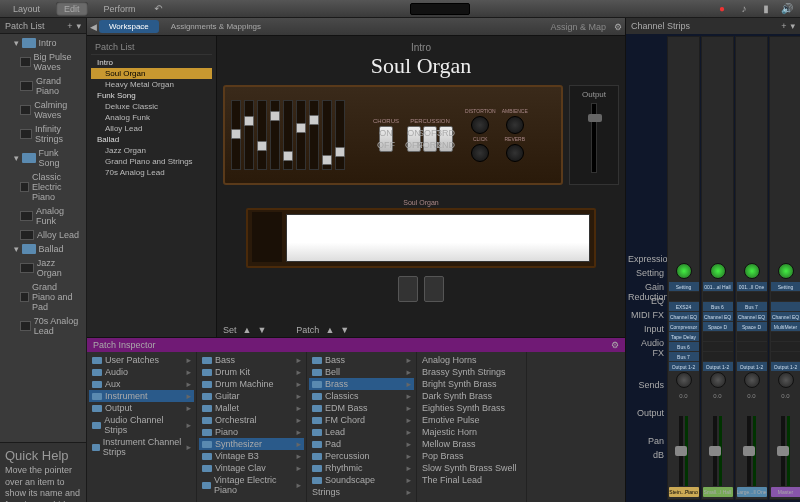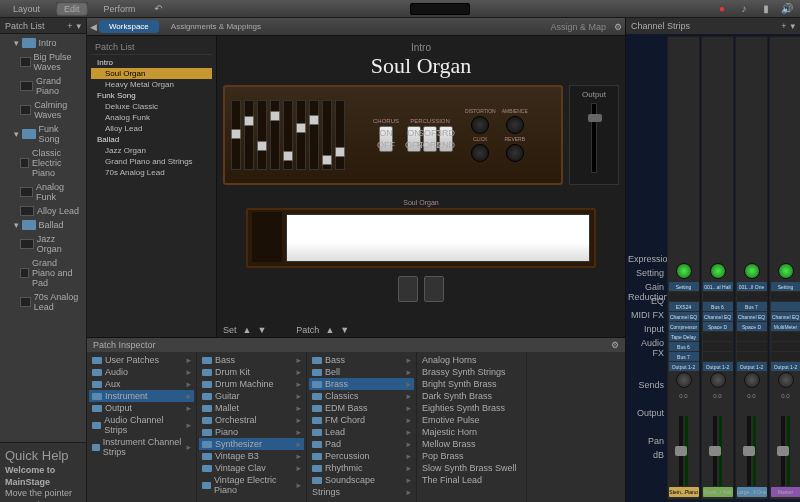--- a/index.html
+++ b/index.html
@@ -62,21 +62,21 @@
 .keyboard-area{margin-top:14px;width:350px;display:flex;flex-direction:column;align-items:center}
 .kb-label{font-size:7px;color:#a88;margin-bottom:2px}
 .keyboard{width:350px;height:60px;background:#2a1a0a;border:2px solid #4a2a0a;border-radius:2px;padding:4px;display:flex;align-items:flex-end;gap:4px}
 .kb-controls{width:30px;height:50px;background:#1a1006;display:flex;gap:2px;padding:2px}
 .kb-keys{flex:1;height:48px;background:linear-gradient(#fff 60%,#ddd);position:relative;border:1px solid #333}
 .pedals{margin-top:8px;display:flex;gap:6px}
 .pedal{width:20px;height:26px;background:#333;border:1px solid #555;border-radius:2px}
 .set-patch-bar{position:absolute;bottom:2px;left:6px;display:flex;gap:30px;font-size:7px;color:#888}
 .set-patch-bar .nav{display:flex;gap:6px;align-items:center}
 .inspector{height:165px;background:#2e2e2e;border-top:1px solid #111;display:flex;flex-direction:column}
-.insp-header{height:14px;background:#404040;display:flex;align-items:center;padding:0 6px;font-size:8px;gap:6px}
+.insp-header{height:14px;background:#701a75;display:flex;align-items:center;padding:0 6px;font-size:8px;gap:6px}
 .insp-header .gear{margin-left:auto}
 .insp-tabs{height:14px;background:#3a3a3a;display:flex;align-items:center;gap:2px;padding:0 3px}
 .itab{padding:1px 8px;font-size:8px;border-radius:2px;cursor:pointer}
 .itab.active{background:#2a5a8a;color:#fff}
 .insp-cols{flex:1;display:flex;overflow:hidden}
 .insp-col{width:110px;border-right:1px solid #222;padding:2px;overflow-y:auto}
 .insp-col .row{padding:1px 3px;font-size:7px;color:#999;display:flex;align-items:center;gap:3px;cursor:pointer}
 .insp-col .row.sel{background:#2a5a8a;color:#fff}
 .insp-col .row .fld{width:10px;height:7px;background:#5a8ab0;border-radius:1px}
 .insp-col .row .arr{margin-left:auto;color:#666}
@@ -135,20 +135,24 @@
           <span>Big Pulse Waves</span>
         </div>
         <div class="tree-item patch indent">
           <span class="thumb"></span>
           <span>Grand Piano</span>
         </div>
         <div class="tree-item patch indent">
           <span class="thumb"></span>
           <span>Calming Waves</span>
         </div>
+        <div class="tree-item patch indent">
+          <span class="thumb"></span>
+          <span>Infinity Strings</span>
+        </div>
         <div class="tree-item set indent">
           <span>▾</span>
           <span class="folder"></span>
           <span>Funk Song</span>
         </div>
         <div class="tree-item patch indent">
           <span class="thumb"></span>
           <span>Classic Electric Piano</span>
         </div>
         <div class="tree-item patch indent">
@@ -172,21 +176,20 @@
           <span class="thumb"></span>
           <span>Grand Piano and Pad</span>
         </div>
         <div class="tree-item patch indent">
           <span class="thumb"></span>
           <span>70s Analog Lead</span>
         </div>
       </div>
     <div class="quickhelp">
       <div class="qh-title">Quick Help</div>
-      <div style="font-weight:bold">Welcome to MainStage</div>
       <div>Move the pointer over an item to show its name and function. To hide or show Quick Help, choose Help &gt; Quick Help or use the key command.</div>
     </div>
   </div>
 
   <div class="center">
     <div class="center-tabs">
       <span>◀</span>
       <span class="ctab active">Workspace</span>
       <span class="ctab">Assignments &amp; Mappings</span>
       <span class="right">Assign &amp; Map</span>

